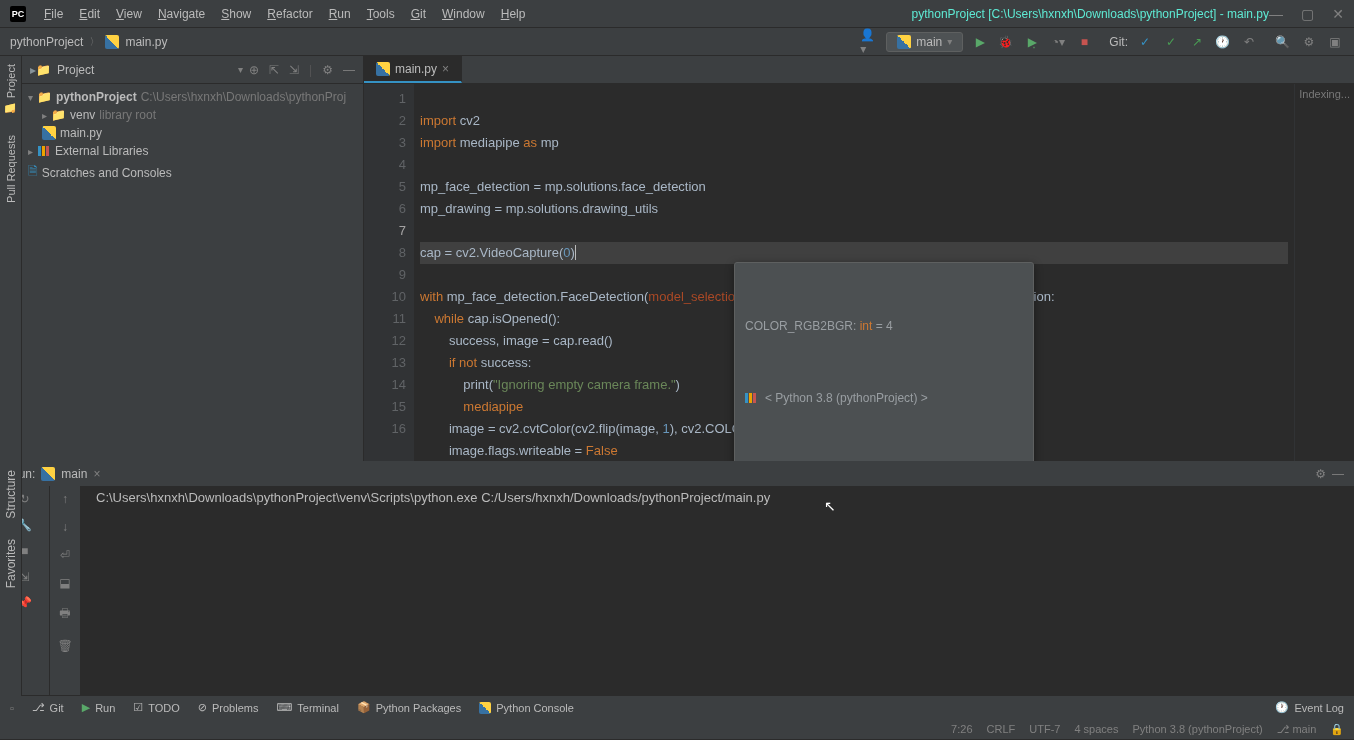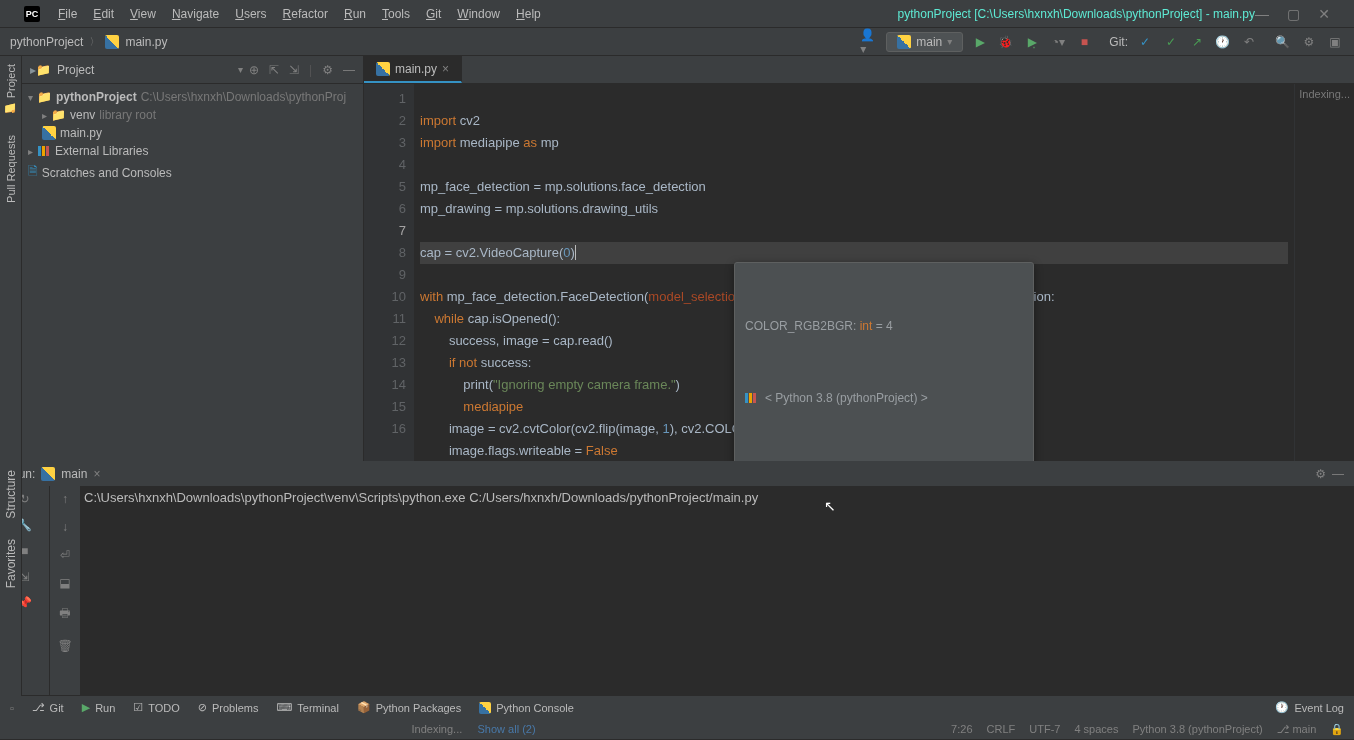--- a/index.html
+++ b/index.html
@@ -1,18 +1,18 @@
 <!DOCTYPE html>
 <html><head>
 <meta charset="utf-8">
 <style>
 * { margin: 0; padding: 0; box-sizing: border-box; font-family: -apple-system, "Segoe UI", sans-serif; }
 body { background: #2b2b2b; color: #bbbbbb; width: 1354px; height: 740px; overflow: hidden; font-size: 12px; }
 
-.titlebar { height: 28px; background: #3c3f41; display: flex; align-items: center; padding: 0 24px; border-bottom: 1px solid #2b2b2b; }
+.titlebar { height: 28px; background: #3c3f41; display: flex; align-items: center; padding: 0 10px; border-bottom: 1px solid #2b2b2b; }
 .titlebar .app-icon { width: 16px; height: 16px; background: #000; color: #fff; font-size: 9px; font-weight: bold; display: flex; align-items: center; justify-content: center; border-radius: 2px; margin-right: 10px; }
 .titlebar .menu-item { padding: 0 8px; color: #bbbbbb; cursor: pointer; }
 .titlebar .menu-item:first-letter { text-decoration: underline; }
 .titlebar .title-text { flex: 1; text-align: right; color: #5eead4; }
 .titlebar .win-controls { display: flex; gap: 18px; color: #808080; }
 .titlebar .win-controls span { cursor: pointer; font-size: 14px; }
 
 .nav-bar { height: 28px; background: #3c3f41; display: flex; align-items: center; padding: 0 10px; border-bottom: 1px solid #2b2b2b; justify-content: space-between; }
 .nav-left { display: flex; align-items: center; gap: 6px; }
 .nav-crumb { color: #bbbbbb; }
@@ -62,21 +62,21 @@
 .tooltip-popup .t2 .ty { color: #cc7832; }
 .tooltip-popup .t3 { color: #999ea2; margin-top:6px; display:flex; align-items:center; gap:6px;}
 
 .run-panel { height: 234px; background: #2b2b2b; border-top: 1px solid #3c3f41; display: flex; flex-direction: column; }
 .run-header { height: 24px; background: #3c3f41; display: flex; align-items: center; padding: 0 10px; gap: 6px; }
 .run-header .title { flex: 1; }
 .run-content { flex: 1; display: flex; }
 .run-gutter { width: 50px; background: #3c3f41; display: flex; flex-direction: column; align-items: center; padding: 6px 0; gap: 12px; border-right:1px solid #2b2b2b;}
 .run-gutter-col2 { width: 30px; background: #3c3f41; display: flex; flex-direction: column; align-items: center; padding: 6px 0; gap: 14px; }
 .run-gutter .ri, .run-gutter-col2 .ri { color: #808080; cursor:pointer; }
-.run-out { flex: 1; padding: 4px 4px; font-family: Consolas, monospace; font-size: 13px; color: #bbbbbb; position:relative;}
+.run-out { flex: 1; padding: 4px 16px; font-family: Consolas, monospace; font-size: 13px; color: #bbbbbb; position:relative;}
 .cursor-ptr { position:absolute; color:#fff; font-size:14px;}
 
 .bottom-tool { height: 24px; background: #3c3f41; border-top: 1px solid #2b2b2b; display: flex; align-items: center; padding: 0 10px; gap: 18px; color: #bbbbbb; font-size: 11px; }
 .bottom-tool .ti { display: flex; align-items: center; gap: 5px; cursor:pointer;}
 .bottom-tool .spacer { flex: 1; }
 
 .status-bar { height: 20px; background: #3c3f41; display: flex; align-items: center; padding: 0 10px; gap: 14px; color: #808080; font-size: 11px; justify-content:flex-end;}
 .status-bar .sb-left { flex: 1; text-align: center; }
 .status-bar .sb-link { color: #4878a8; cursor:pointer;}
 .status-bar .lock { color:#808080;}
@@ -86,21 +86,21 @@
 </style>
 </head>
 <body>
 
 <div class="titlebar">
   <div class="app-icon">PC</div>
   <div class="menu-item">File</div>
   <div class="menu-item">Edit</div>
   <div class="menu-item">View</div>
   <div class="menu-item">Navigate</div>
-  <div class="menu-item">Users</div>
+  <div class="menu-item">Show</div>
   <div class="menu-item">Refactor</div>
   <div class="menu-item">Run</div>
   <div class="menu-item">Tools</div>
   <div class="menu-item">Git</div>
   <div class="menu-item">Window</div>
   <div class="menu-item">Help</div>
   <div class="title-text">pythonProject [C:\Users\hxnxh\Downloads\pythonProject] - main.py</div>
   <div class="win-controls">
     <span>—</span>
     <span>▢</span>
@@ -326,25 +326,20 @@
       <span>Python Console</span>
     </div>
   <span class="spacer"></span>
   <div class="ti">
       <span>🕐</span>
       <span>Event Log</span>
     </div>
 </div>
 
 <div class="status-bar">
-  <span class="sb-left">
-    <span>Indexing...</span>
-    &nbsp;&nbsp;&nbsp;
-    <span class="sb-link">Show all (2)</span>
-  </span>
   <span>7:26</span>
   <span>CRLF</span>
   <span>UTF-7</span>
   <span>4 spaces</span>
   <span>Python 3.8 (pythonProject)</span>
   <span>⎇ <span>main</span></span>
   <span class="lock">🔒</span>
 </div>
 
 </body></html>

